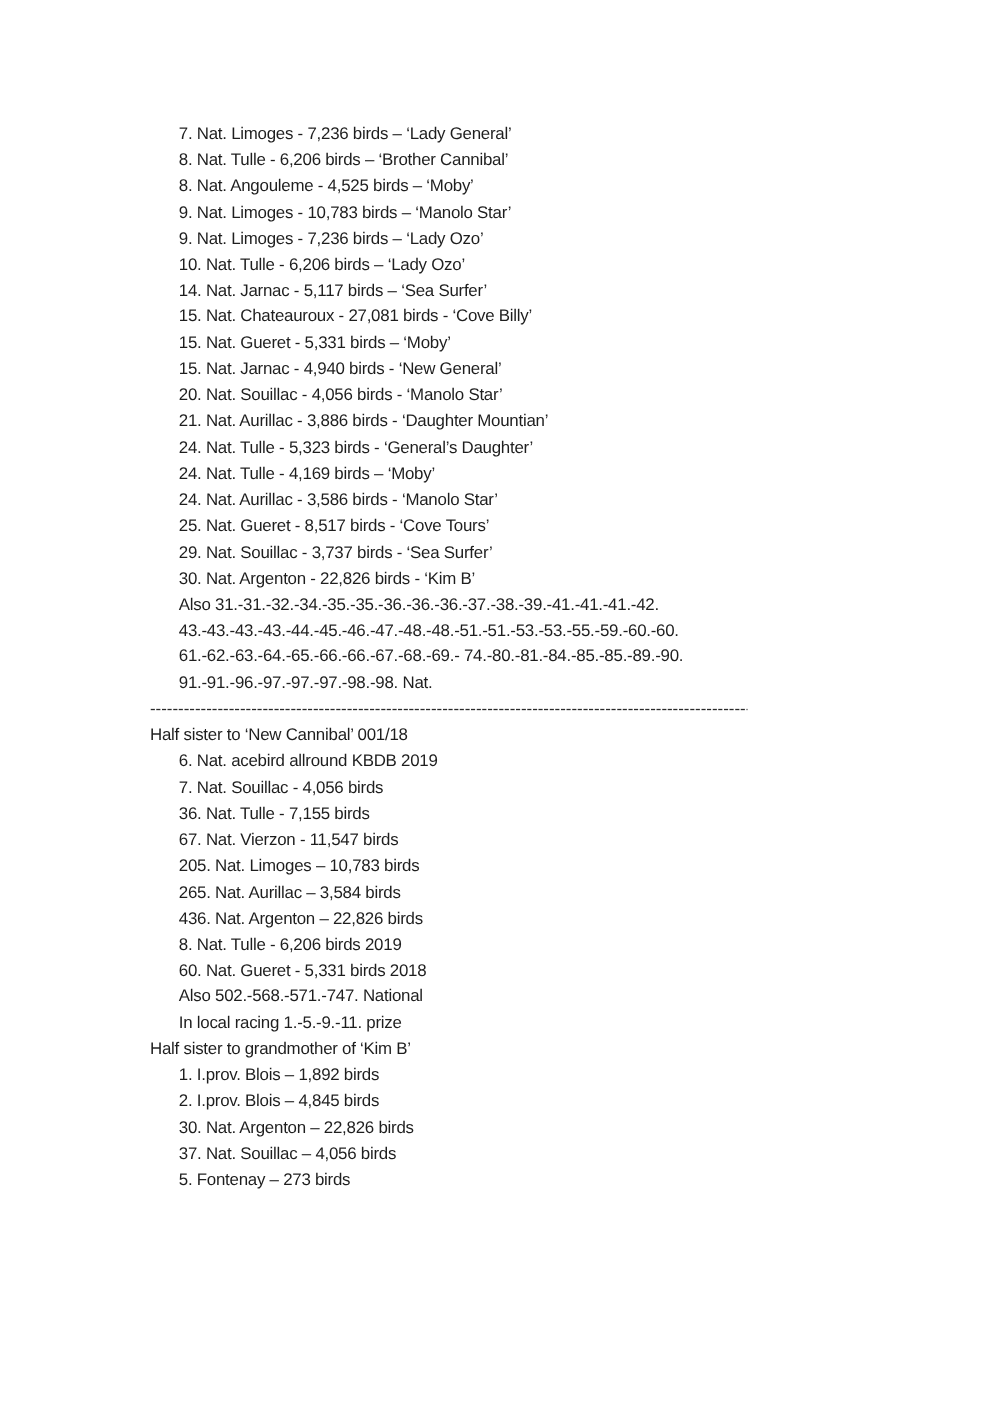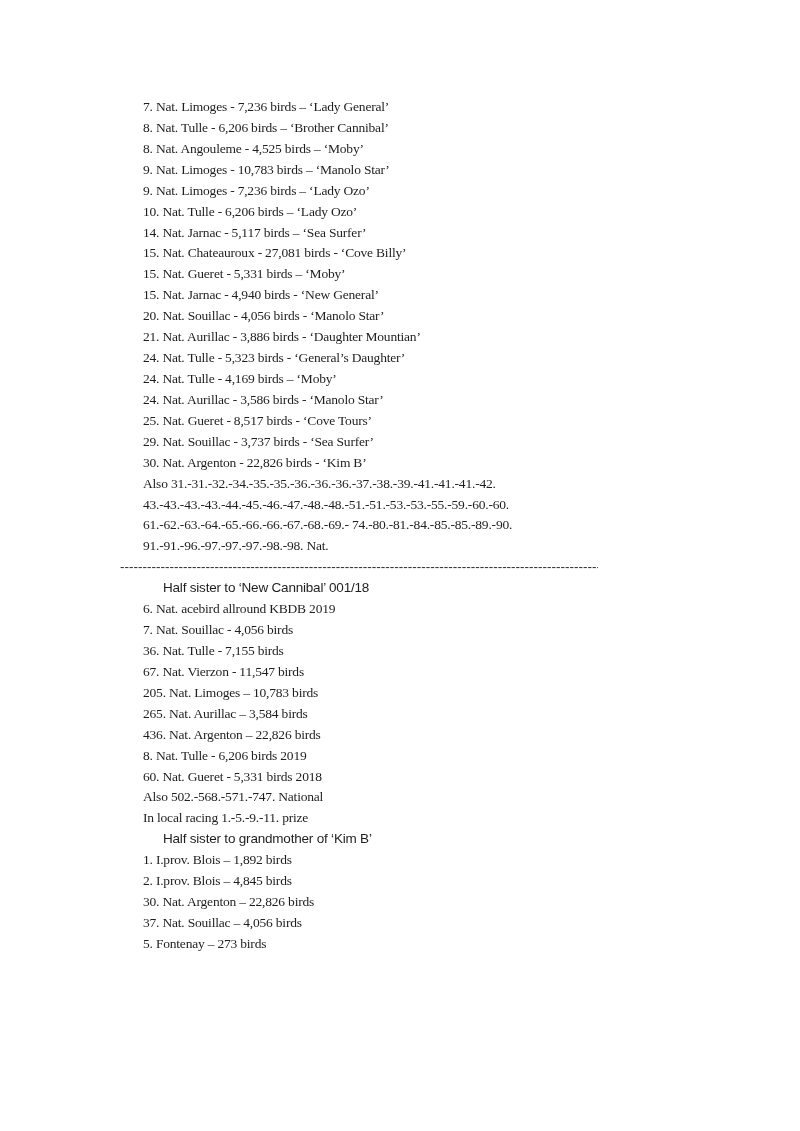--- a/index.html
+++ b/index.html
@@ -23,31 +23,29 @@
   }
   .line {
     height: 20.93px;
     line-height: 20.93px;
     font-size: 13.5px;
     letter-spacing: -0.2px;
     white-space: nowrap;
   }
   .indent {
     padding-left: 23px;
-    font-family: Liberation Serif, serif;
   }
   .separator {
     width: 478px;
     overflow: hidden;
     color: #2a2a2a;
     letter-spacing: 0;
   }
   .header {
     padding-left: 0;
-    margin-left: 43px;
   }
 </style>
 </head>
 <body>
 
 <div class="page">
 
   <div>
     <div class="line indent">7. Nat. Limoges - 7,236 birds – ‘Lady General’</div>
     <div class="line indent">8. Nat. Tulle - 6,206 birds – ‘Brother Cannibal’</div>

